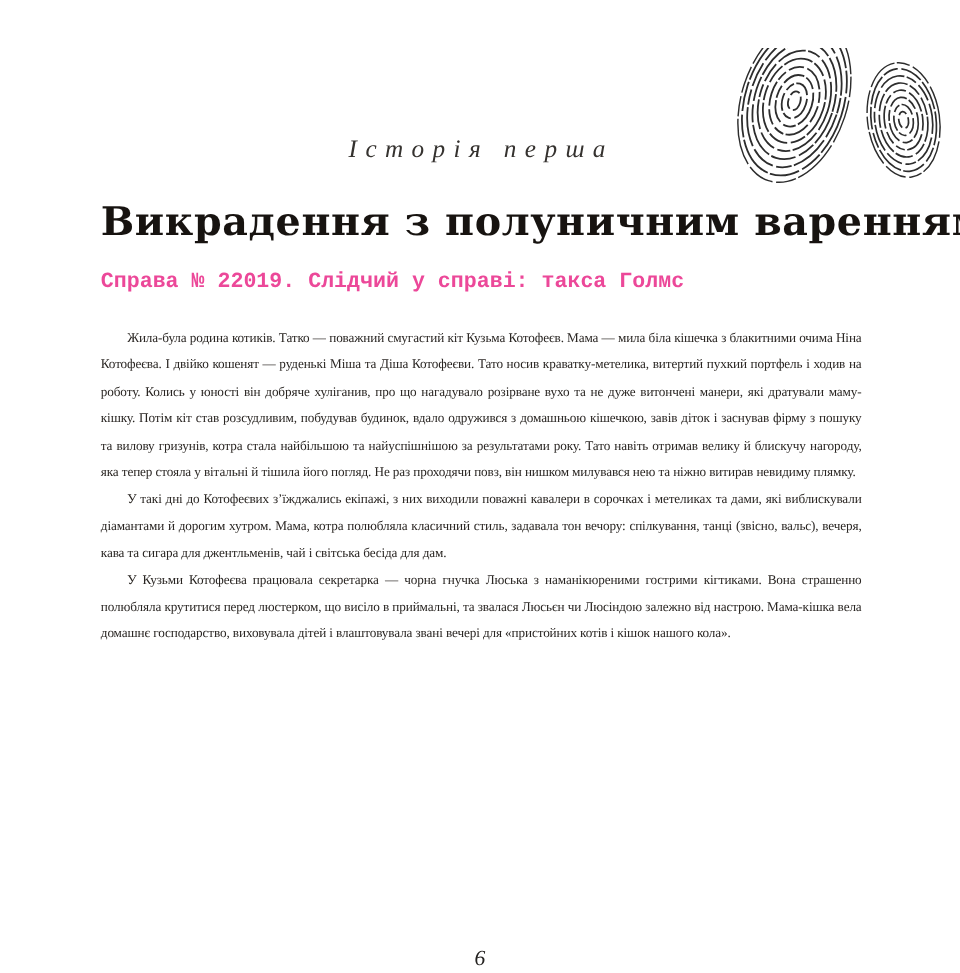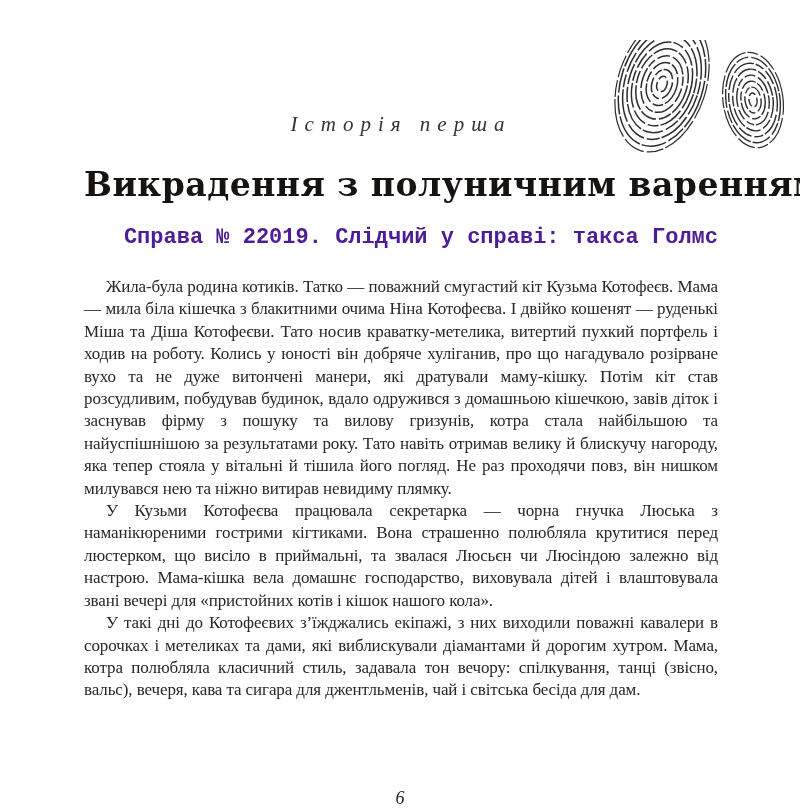--- a/index.html
+++ b/index.html
@@ -40,30 +40,30 @@
     text-align: center;
     font-family: "DejaVu Serif", serif;
     font-weight: 700;
     font-size: 33px;
     letter-spacing: 0.5px;
     color: #171310;
     white-space: nowrap;
   }
   .case-subtitle {
     margin-top: 21px;
-    text-align: right;
+    text-align: left;
     font-family: "Liberation Mono", monospace;
     font-weight: 700;
-    font-size: 22px;
-    color: #4c1d95;
+    font-size: 18px;
+    color: #ec4899;
     white-space: nowrap;
   }
   .body-text {
     margin-top: 26px;
-    font-size: 17px;
+    font-size: 11px;
     line-height: 22.4px;
     text-align: justify;
     letter-spacing: -0.1px;
   }
   .body-text p {
     margin: 0;
     text-indent: 22px;
   }
   .page-number {
     position: absolute;
@@ -111,21 +111,21 @@
   <div class="content">
 
     <div class="chapter-heading">Історія перша</div>
 
     <div class="story-title">Викрадення з полуничним варенням</div>
 
     <div class="case-subtitle">Справа № 22019. Слідчий у справі: такса Голмс</div>
 
     <div class="body-text">
       <p>Жила-була родина котиків. Татко — поважний смугастий кіт Кузьма Котофеєв. Мама — мила біла кішечка з блакитними очима Ніна Котофеєва. І двійко кошенят — руденькі Міша та Діша Котофеєви. Тато носив краватку-метелика, витертий пухкий портфель і ходив на роботу. Колись у юності він добряче хуліганив, про що нагадувало розірване вухо та не дуже витончені манери, які дратували маму-кішку. Потім кіт став розсудливим, побудував будинок, вдало одружився з домашньою кішечкою, завів діток і заснував фірму з пошуку та вилову гризунів, котра стала найбільшою та найуспішнішою за результатами року. Тато навіть отримав велику й блискучу нагороду, яка тепер стояла у вітальні й тішила його погляд. Не раз проходячи повз, він нишком милувався нею та ніжно витирав невидиму плямку.</p>
+      <p>У такі дні до Котофеєвих з’їжджались екіпажі, з них виходили поважні кавалери в сорочках і метеликах та дами, які виблискували діамантами й дорогим хутром. Мама, котра полюбляла класичний стиль, задавала тон вечору: спілкування, танці (звісно, вальс), вечеря, кава та сигара для джентльменів, чай і світська бесіда для дам.</p>
       <p>У Кузьми Котофеєва працювала секретарка — чорна гнучка Люська з наманікюреними гострими кігтиками. Вона страшенно полюбляла крутитися перед люстерком, що висіло в приймальні, та звалася Люсьєн чи Люсіндою залежно від настрою. Мама-кішка вела домашнє господарство, виховувала дітей і влаштовувала звані вечері для «пристойних котів і кішок нашого кола».</p>
-      <p>У такі дні до Котофеєвих з’їжджались екіпажі, з них виходили поважні кавалери в сорочках і метеликах та дами, які виблискували діамантами й дорогим хутром. Мама, котра полюбляла класичний стиль, задавала тон вечору: спілкування, танці (звісно, вальс), вечеря, кава та сигара для джентльменів, чай і світська бесіда для дам.</p>
     </div>
 
   </div>
 
   <div class="page-number">6</div>
 
 </div>
 
 </body></html>

